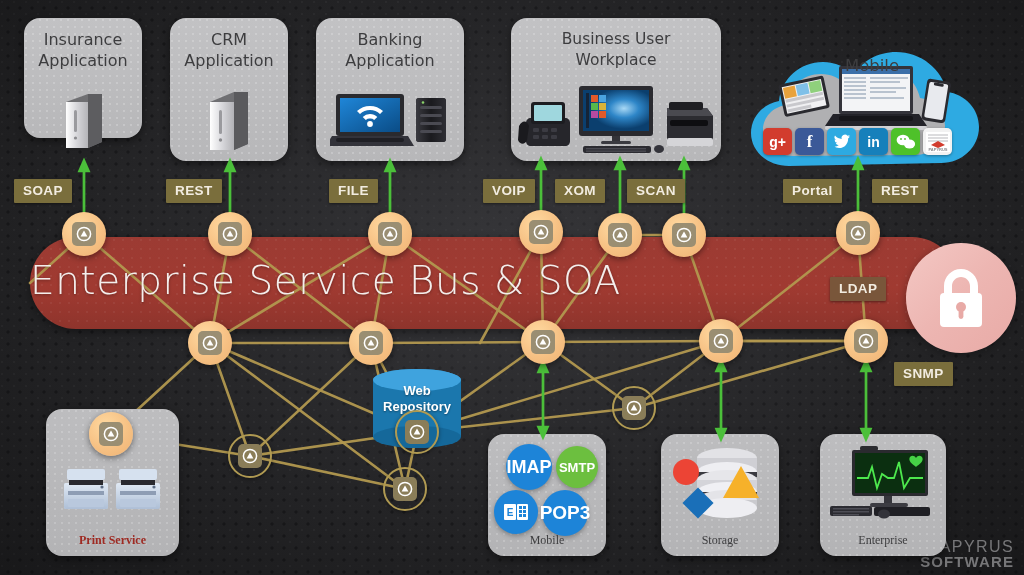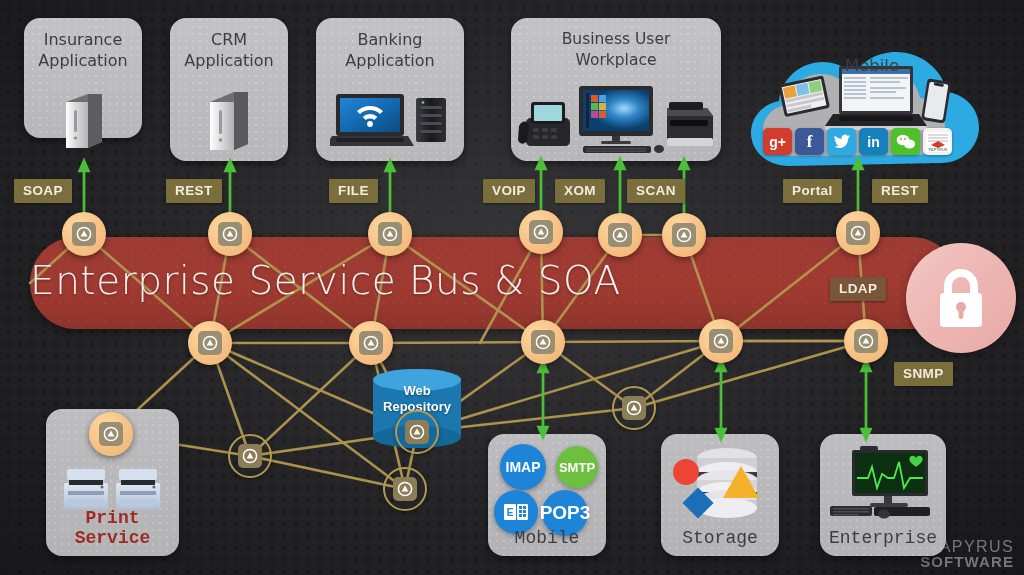--- a/index.html
+++ b/index.html
@@ -80,22 +80,22 @@
   
   .bpanel{
     position:absolute;border-radius:16px;
     background:
       radial-gradient(circle at 2px 2px, rgba(255,255,255,.18) .9px, rgba(0,0,0,0) 1.2px) 0 0/7px 7px,
       linear-gradient(180deg,#bdbdbf 0%,#b3b3b5 100%);
     box-shadow:0 3px 9px rgba(0,0,0,.45);
   }
   .bpanel-title{
     position:absolute;left:0;right:0;bottom:8px;text-align:center;
-    font-size:18px;color:#3d3d3f;
-    font-family:Liberation Mono, monospace;
+    font-size:12px;color:#3d3d3f;
+    font-family:Liberation Serif, serif;
   }
   .bpanel-title.accent{color:#9e2a22;font-weight:600;}
 
   
   .cloud-wrap{position:absolute;left:727px;top:26px;width:290px;height:152px;}
   .cloud-label{
     position:absolute;left:0;right:0;top:30px;text-align:center;
     font-size:16.5px;color:#3d3d3f;z-index:3;
     font-family:"DejaVu Sans","Liberation Sans",sans-serif;
   }
@@ -482,21 +482,21 @@
           <rect x="8" y="26" width="36" height="4" fill="#8e9db4"></rect>
           <rect x="8" y="34" width="36" height="8" rx="1" fill="#b9c8dd"></rect>
           <circle cx="42" cy="22" r="1.6" fill="#5b6b82"></circle>
         </g>
       </svg>
       <div class="bpanel-title accent">Print Service</div>
     </div>
 
     <div class="bpanel" style="left:488px;top:434px;width:118px;height:122px;">
       <div id="email-bubbles" style="position:absolute;left:0;top:0;width:118px;height:100px;">
-          <div class="bubble" style="left: 12px; top: 10px; width: 46px; height: 46px; background: rgb(29, 132, 216); font-size: 14px;">IMAP</div>
+          <div class="bubble" style="left: 18px; top: 10px; width: 46px; height: 46px; background: rgb(29, 132, 216); font-size: 18px;">IMAP</div>
           <div class="bubble" style="left: 68px; top: 12px; width: 42px; height: 42px; background: rgb(108, 191, 63); font-size: 13px;">SMTP</div>
           <div class="bubble" style="left: 6px; top: 56px; width: 44px; height: 44px; background: rgb(29, 132, 216); font-size: 13px;">
             <svg width="26" height="20" viewBox="0 0 26 20">
               <rect x="1" y="2" width="12" height="16" rx="1" fill="#fff"></rect>
               <text x="7" y="14" font-size="10" font-weight="bold" fill="#1d84d8" text-anchor="middle" font-family="Liberation Sans">E</text>
               <rect x="14" y="2" width="11" height="16" rx="1" fill="#fff"></rect>
               <g fill="#1d84d8">
                 <rect x="16" y="4" width="3" height="3"></rect>
                 <rect x="20" y="4" width="3" height="3"></rect>
                 <rect x="16" y="8" width="3" height="3"></rect>

